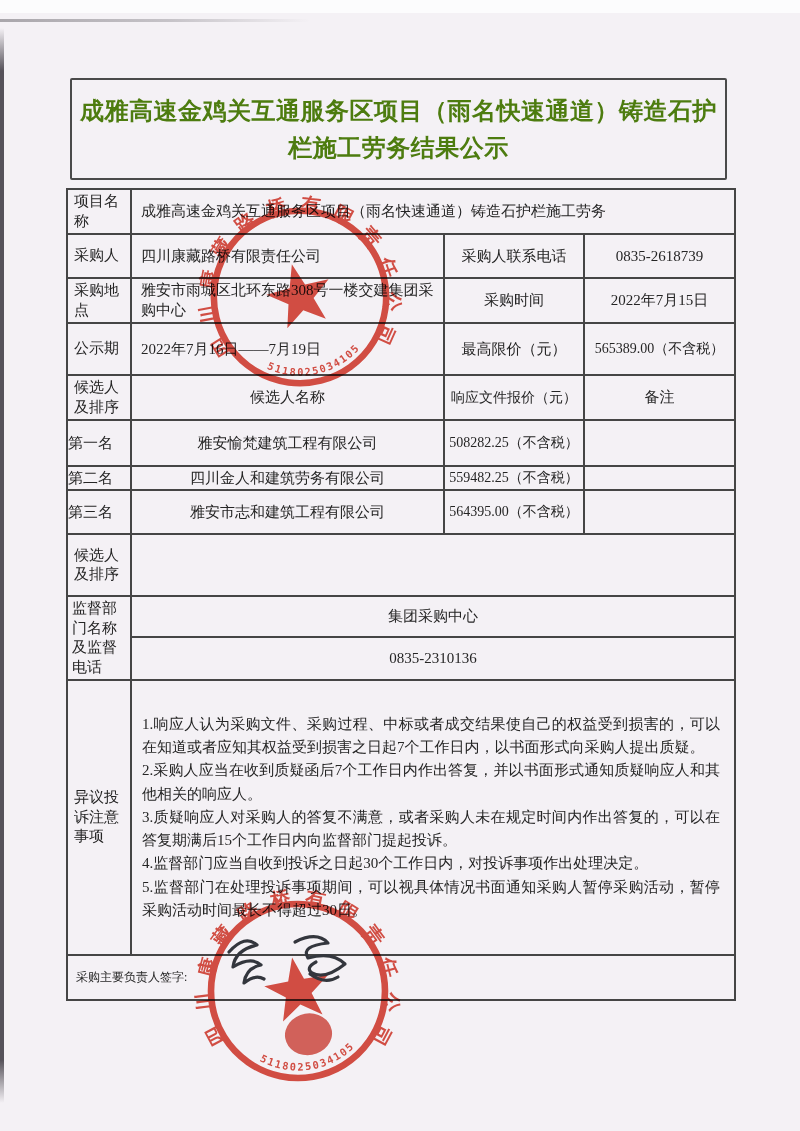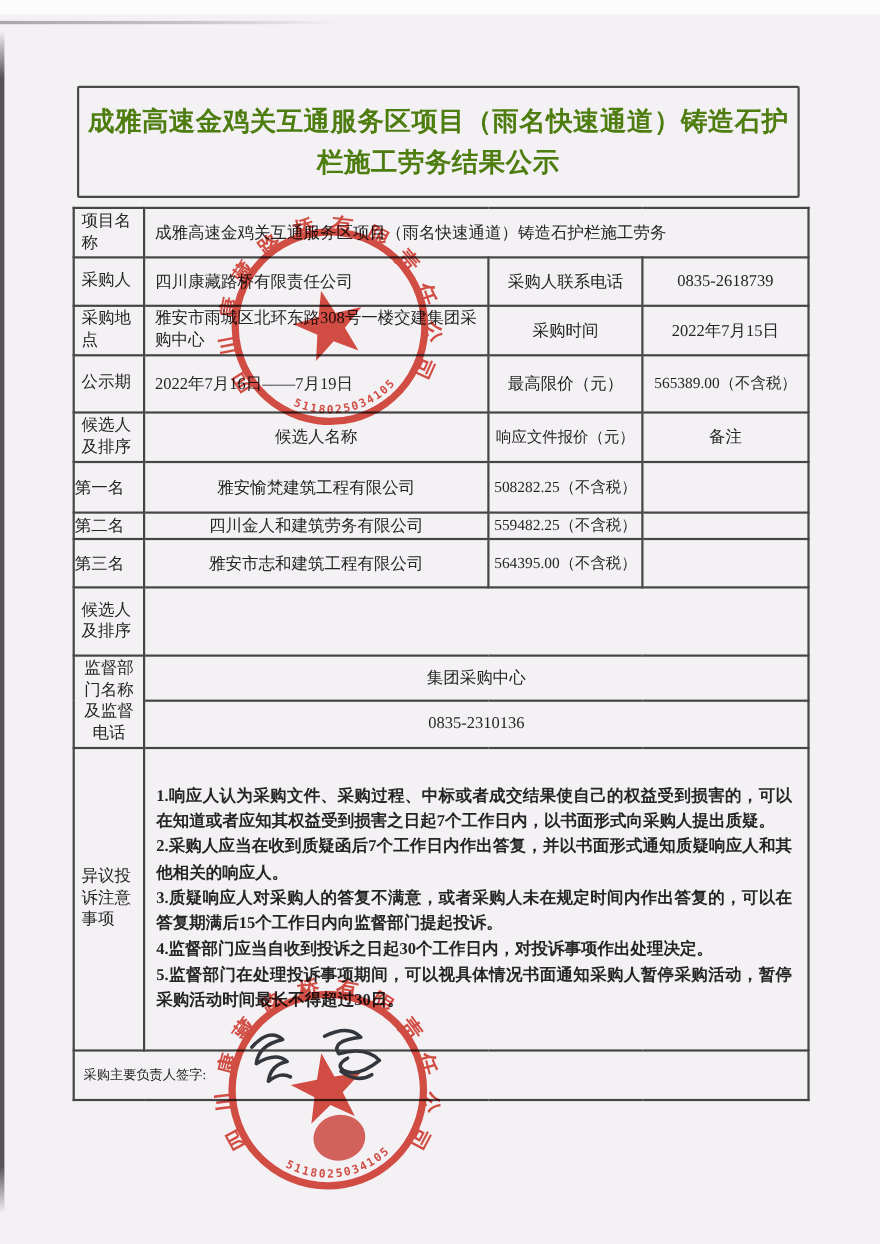--- a/index.html
+++ b/index.html
@@ -37,21 +37,21 @@
     border-collapse:collapse; table-layout:fixed;
     font-size:15px; color:#252525;
   }
   table.result td { border:2px solid #454545; vertical-align:middle; overflow:hidden; }
   td.lbl { padding:2px 4px 2px 6px; line-height:1.3; text-align:left;border-radius:15px; }
   td.rank { text-align:left; }
   td.val-left { padding-left:9px; text-align:left; }
   td.val-center { text-align:center; }
   td.hdr { text-align:center; }
   .objection-cell { padding:6px 14px 6px 10px; }
-  .objection-cell div { line-height:1.55; text-align:justify;font-weight:bold; }
+  .objection-cell div { line-height:1.55; text-align:justify; }
   .sign-cell { padding-left:8px; font-size:12px; }
 
   
   .seal { position:absolute; mix-blend-mode:multiply; opacity:0.88; pointer-events:none; }
   .seal-1 { left:197px; top:194px; width:206px; height:206px; transform:rotate(-14deg); }
   .seal-2 { left:194px; top:887px; width:208px; height:208px; transform:rotate(-10deg); }
 
   
   .signature { position:absolute; left:215px; top:922px; width:150px; height:78px; pointer-events:none; }
 </style>
@@ -130,21 +130,21 @@
       <td class="val-center" style="font-size:14px">564395.00（不含税）</td>
       <td class="val-center"></td>
     </tr>
 
     <tr style="height:62px">
       <td class="lbl">候选人及排序</td>
       <td class="val-left" colspan="3"></td>
     </tr>
 
     <tr style="height:35px">
-      <td class="lbl" rowspan="2" style="text-align:center; padding:2px 4px;">监督部门名称及监督电话</td>
+      <td class="lbl" rowspan="2" style="padding:2px 4px;">监督部门名称及监督电话</td>
       <td class="val-center" colspan="3">集团采购中心</td>
     </tr>
     <tr style="height:36px">
       <td class="val-center" colspan="3">0835-2310136</td>
     </tr>
 
     <tr style="height:275px">
       <td class="lbl">异议投诉注意事项</td>
       <td class="objection-cell" colspan="3">
         <div>1.响应人认为采购文件、采购过程、中标或者成交结果使自己的权益受到损害的，可以在知道或者应知其权益受到损害之日起7个工作日内，以书面形式向采购人提出质疑。</div>

